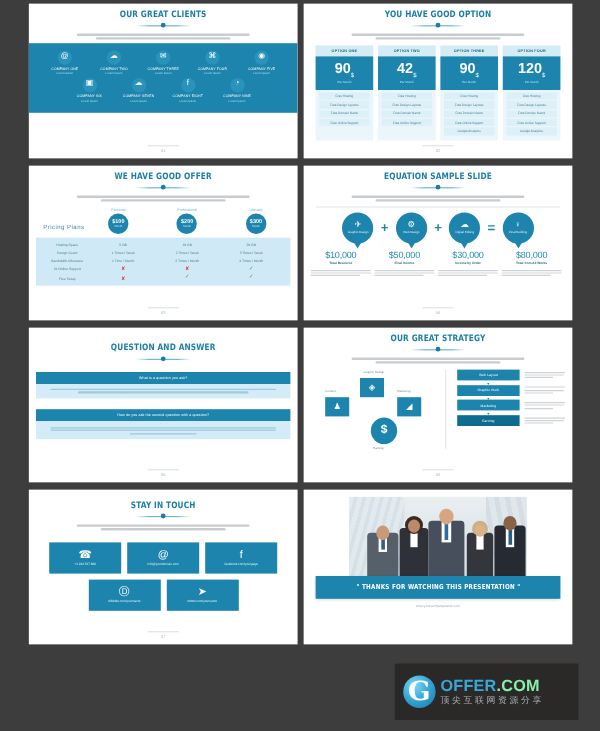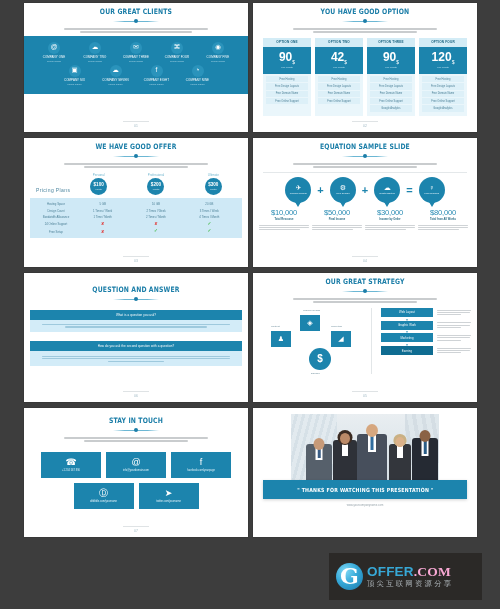--- a/index.html
+++ b/index.html
@@ -222,21 +222,21 @@
   }
   .wm-g {
     width:27px; height:27px; border-radius:50%;
     background: radial-gradient(circle at 35% 30%, #7fd8f5 0%, #36a9d8 45%, #1976a8 100%);
     position:relative; color:#fff; font-weight:bold; font-size:22px; line-height:27px;
     text-align:center; font-family:"DejaVu Serif", serif;
   }
   .wm-txt { line-height:1.05; }
   .wm-main { font-size:13.5px; font-weight:bold; letter-spacing:.2px; }
   .wm-main .a { color:#37a8d6; }
-  .wm-main .b { color:#f9a8d4;font-family:Liberation Serif, serif; }
+  .wm-main .b { color:#86efac; }
   .wm-cn { font-size:7.4px; color:#a9b0b4; letter-spacing:2.2px; margin-top:1px; }
 </style>
 </head>
 <body>
 
 <div class="page">
   <div class="grid">
 
     <div class="slide">
       <div class="slide-inner">

